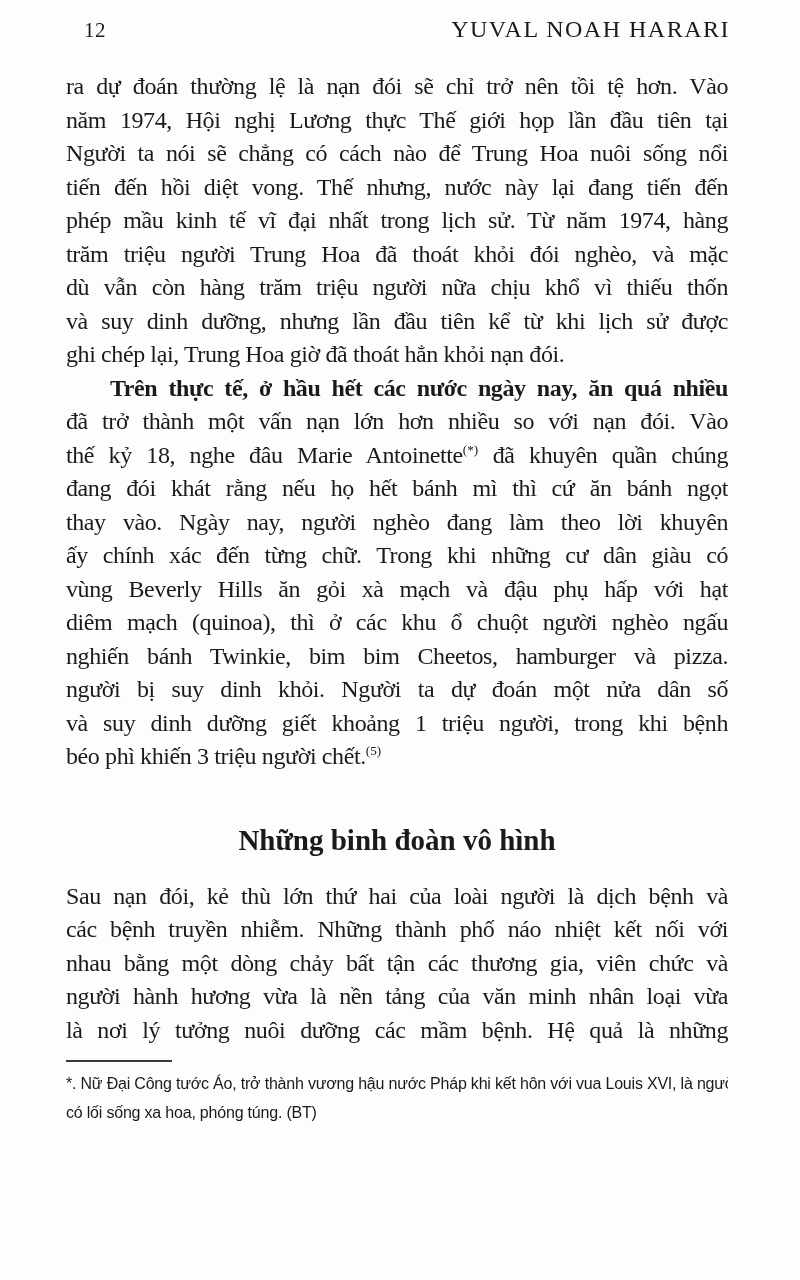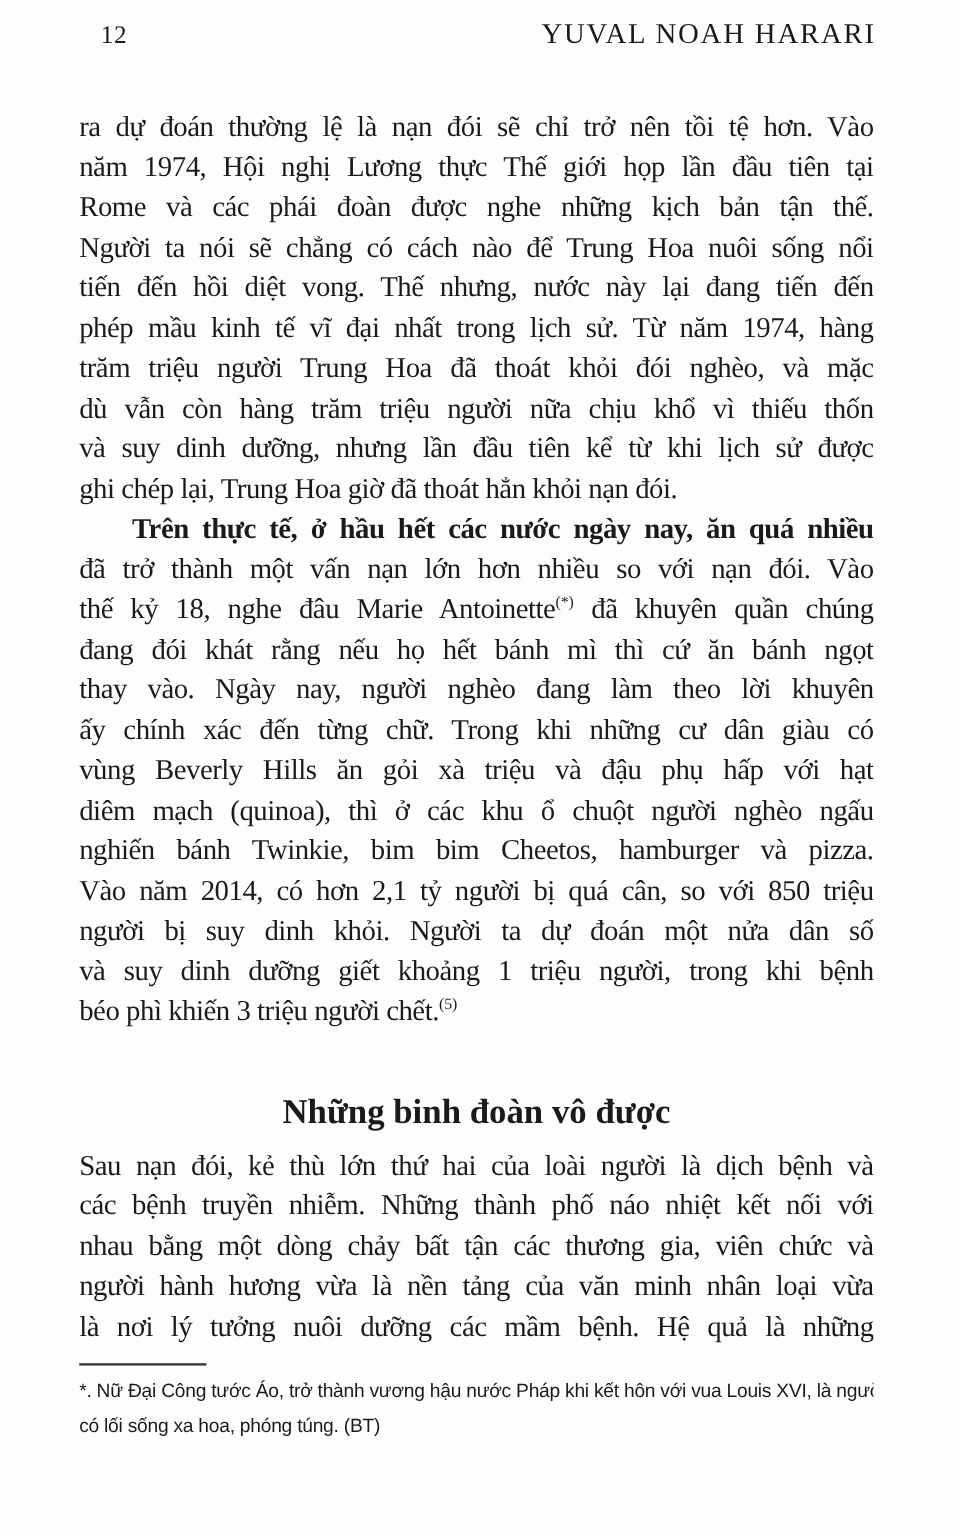--- a/index.html
+++ b/index.html
@@ -10,21 +10,21 @@
     font-family: "Liberation Serif", serif;
     position: relative;
     overflow: hidden;
   }
   .header {
     position: absolute; top: 16px; left: 84px; right: 70px;
     display: flex; justify-content: space-between; align-items: baseline;
   }
   .page-number { font-size: 21px; letter-spacing: 0.5px; }
   .running-head { font-size: 24px; letter-spacing: 1.5px; }
-  .textblock { position: absolute; left: 66px; top: 90px; width: 662px; }
+  .textblock { position: absolute; left: 66px; top: 70px; width: 662px; }
   .ln {
     font-size: 24px;
     line-height: 33.5px;
     letter-spacing: -0.4px;
     text-align: justify;
     text-align-last: justify;
     white-space: nowrap;
     overflow: hidden;
   }
   .ln.last { text-align-last: left; }
@@ -34,21 +34,21 @@
     vertical-align: super;
     line-height: 0;
     letter-spacing: 0;
   }
   .section-heading {
     font-size: 29px; font-weight: bold;
     text-align: center;
     margin-top: 46px;
     height: 40px; line-height: 40px;
   }
-  .p3 { margin-top: 9px; }
+  .p3 { margin-top: 20px; }
   .footnote { margin-top: 13px; }
   .footnote-rule {
     width: 106px; height: 0;
     border-top: 2px solid #3a3a3a;
     margin-bottom: 7px;
   }
   .fn-line {
     font-family: "Liberation Sans", sans-serif;
     font-size: 16px;
     line-height: 29px;
@@ -65,47 +65,45 @@
 <div class="header">
   <span class="page-number">12</span>
   <span class="running-head">YUVAL NOAH HARARI</span>
 </div>
 
 <div class="textblock">
 
   <div>
     <div class="ln">ra dự đoán thường lệ là nạn đói sẽ chỉ trở nên tồi tệ hơn. Vào</div>
     <div class="ln">năm 1974, Hội nghị Lương thực Thế giới họp lần đầu tiên tại</div>
-    <div class="ln">Rome và các phái đoàn được nghe những kịch bản tận thế.</div>
     <div class="ln">Người ta nói sẽ chẳng có cách nào để Trung Hoa nuôi sống nổi</div>
     <div class="ln">tiến đến hồi diệt vong. Thế nhưng, nước này lại đang tiến đến</div>
     <div class="ln">phép mầu kinh tế vĩ đại nhất trong lịch sử. Từ năm 1974, hàng</div>
     <div class="ln">trăm triệu người Trung Hoa đã thoát khỏi đói nghèo, và mặc</div>
     <div class="ln">dù vẫn còn hàng trăm triệu người nữa chịu khổ vì thiếu thốn</div>
     <div class="ln">và suy dinh dưỡng, nhưng lần đầu tiên kể từ khi lịch sử được</div>
     <div class="ln last">ghi chép lại, Trung Hoa giờ đã thoát hẳn khỏi nạn đói.</div>
   </div>
 
   <div>
     <div class="ln indent">Trên thực tế, ở hầu hết các nước ngày nay, ăn quá nhiều</div>
     <div class="ln">đã trở thành một vấn nạn lớn hơn nhiều so với nạn đói. Vào</div>
     <div class="ln"><span>thế kỷ 18, nghe đâu Marie Antoinette</span><sup>(*)</sup><span> đã khuyên quần chúng</span></div>
     <div class="ln">đang đói khát rằng nếu họ hết bánh mì thì cứ ăn bánh ngọt</div>
     <div class="ln">thay vào. Ngày nay, người nghèo đang làm theo lời khuyên</div>
     <div class="ln">ấy chính xác đến từng chữ. Trong khi những cư dân giàu có</div>
-    <div class="ln">vùng Beverly Hills ăn gỏi xà triệu và đậu phụ hấp với hạt</div>
+    <div class="ln">vùng Beverly Hills ăn gỏi xà mạch và đậu phụ hấp với hạt</div>
     <div class="ln">diêm mạch (quinoa), thì ở các khu ổ chuột người nghèo ngấu</div>
     <div class="ln">nghiến bánh Twinkie, bim bim Cheetos, hamburger và pizza.</div>
-    <div class="ln">Vào năm 2014, có hơn 2,1 tỷ người bị quá cân, so với 850 triệu</div>
     <div class="ln">người bị suy dinh khỏi. Người ta dự đoán một nửa dân số</div>
     <div class="ln">và suy dinh dưỡng giết khoảng 1 triệu người, trong khi bệnh</div>
     <div class="ln last"><span>béo phì khiến 3 triệu người chết.</span><sup>(5)</sup><span></span></div>
   </div>
 
-  <div class="section-heading">Những binh đoàn vô được</div>
+  <div class="section-heading">Những binh đoàn vô hình</div>
 
   <div class="p3">
     <div class="ln">Sau nạn đói, kẻ thù lớn thứ hai của loài người là dịch bệnh và</div>
     <div class="ln">các bệnh truyền nhiễm. Những thành phố náo nhiệt kết nối với</div>
     <div class="ln">nhau bằng một dòng chảy bất tận các thương gia, viên chức và</div>
     <div class="ln">người hành hương vừa là nền tảng của văn minh nhân loại vừa</div>
     <div class="ln">là nơi lý tưởng nuôi dưỡng các mầm bệnh. Hệ quả là những</div>
   </div>
 
   <div class="footnote">

